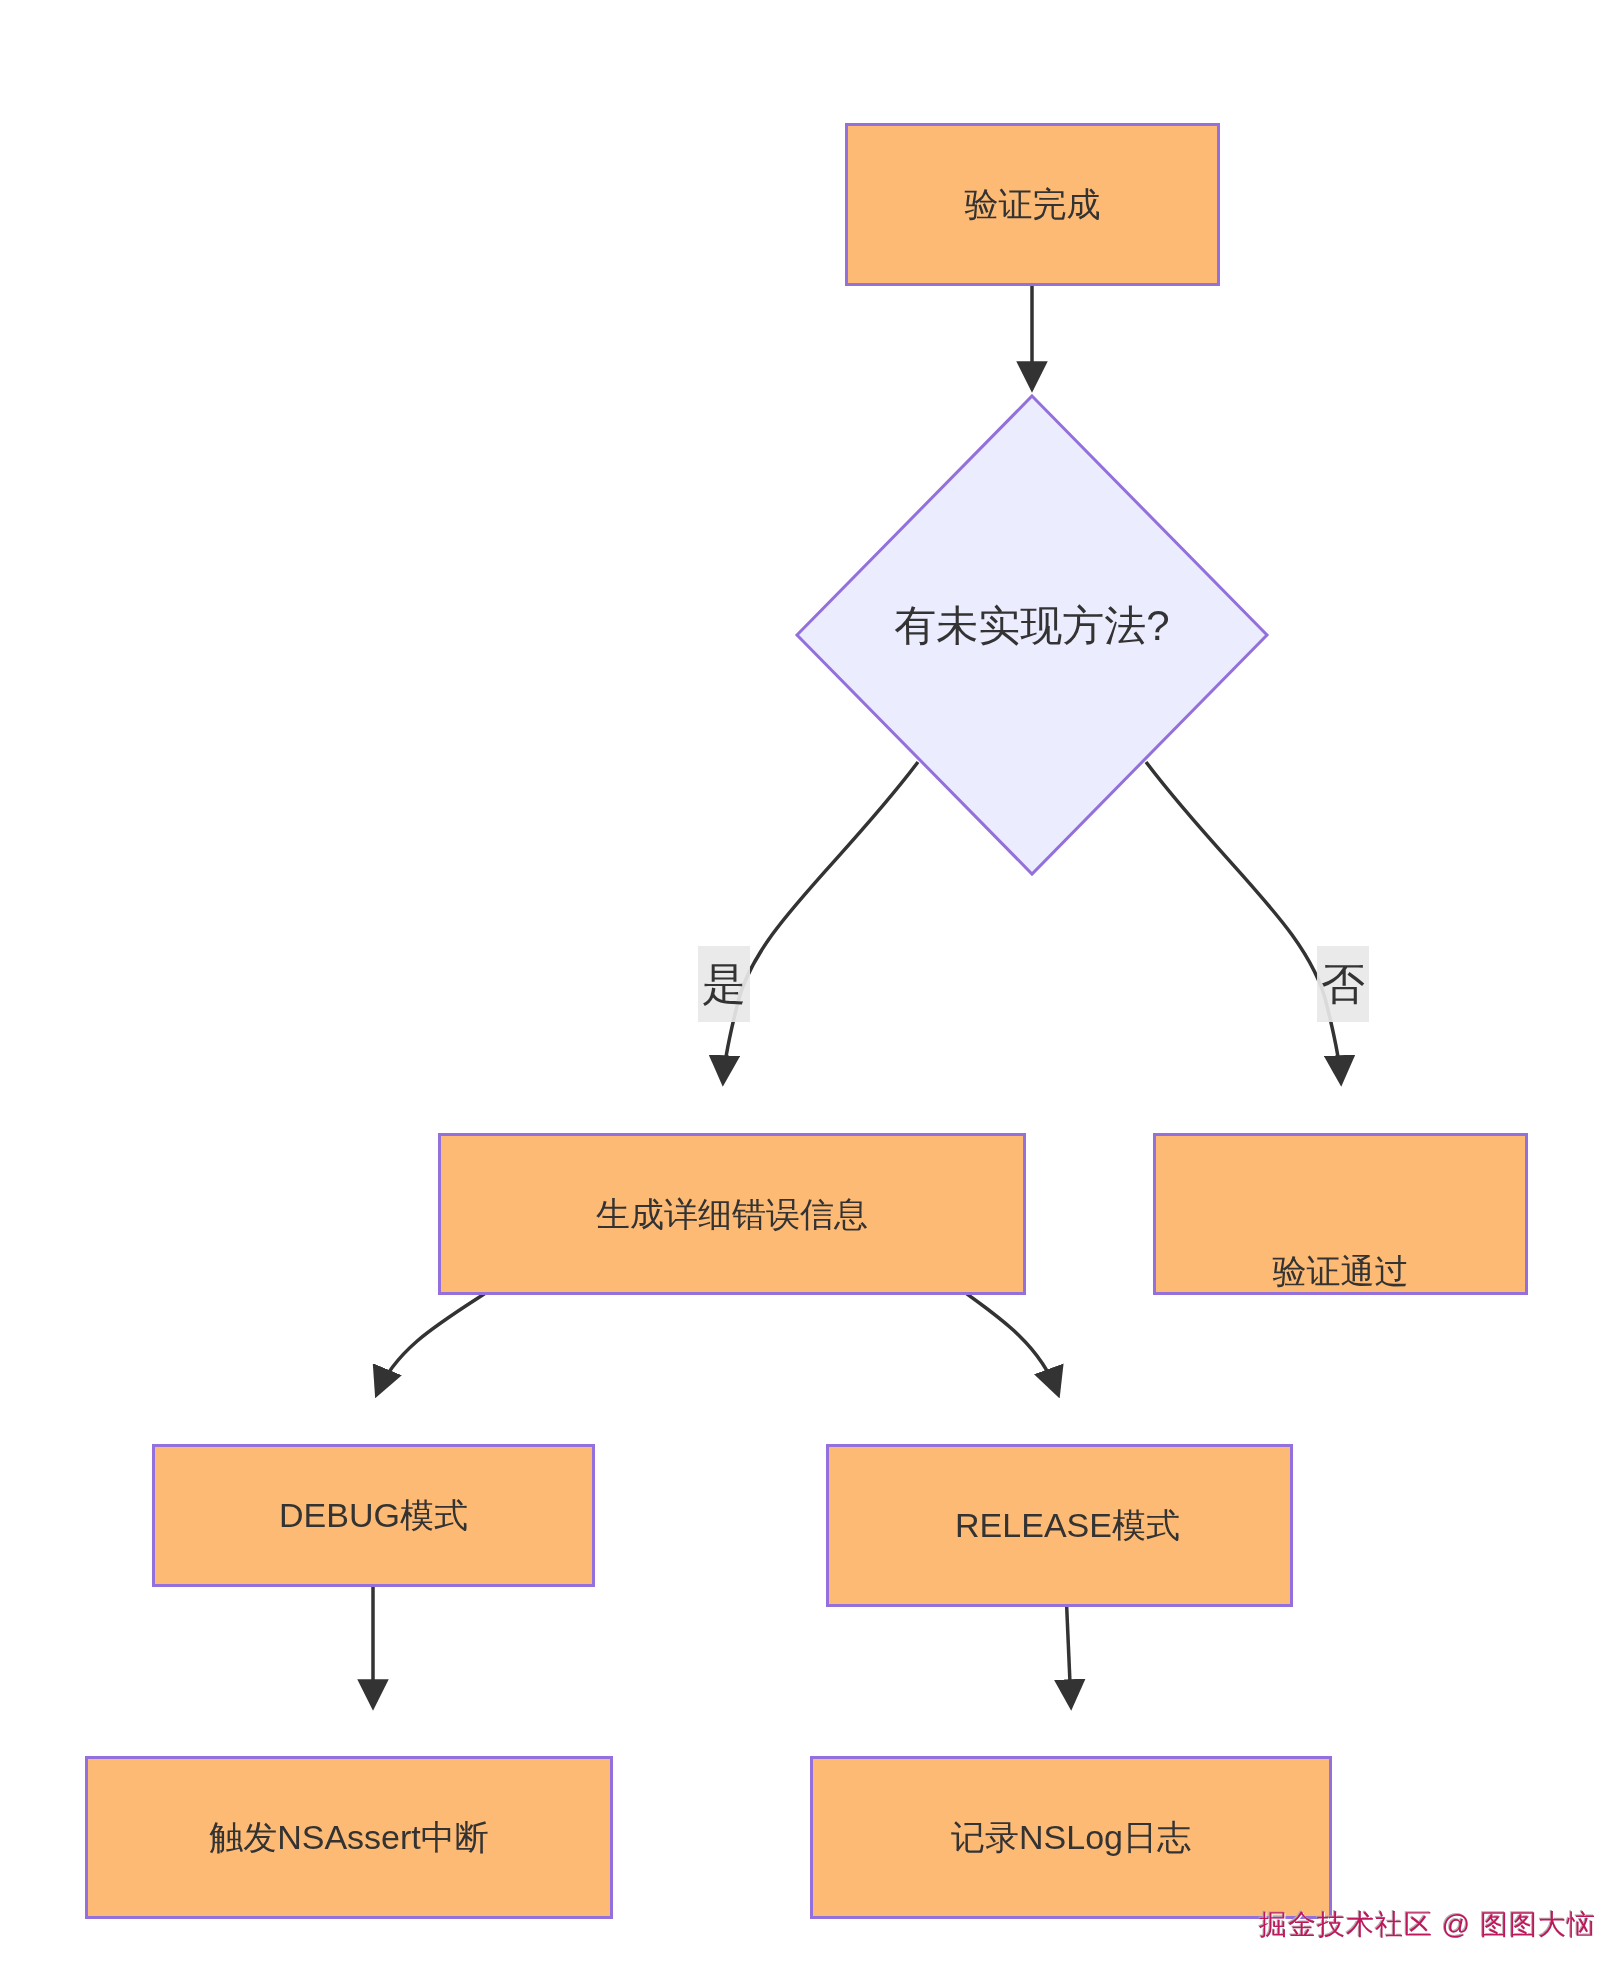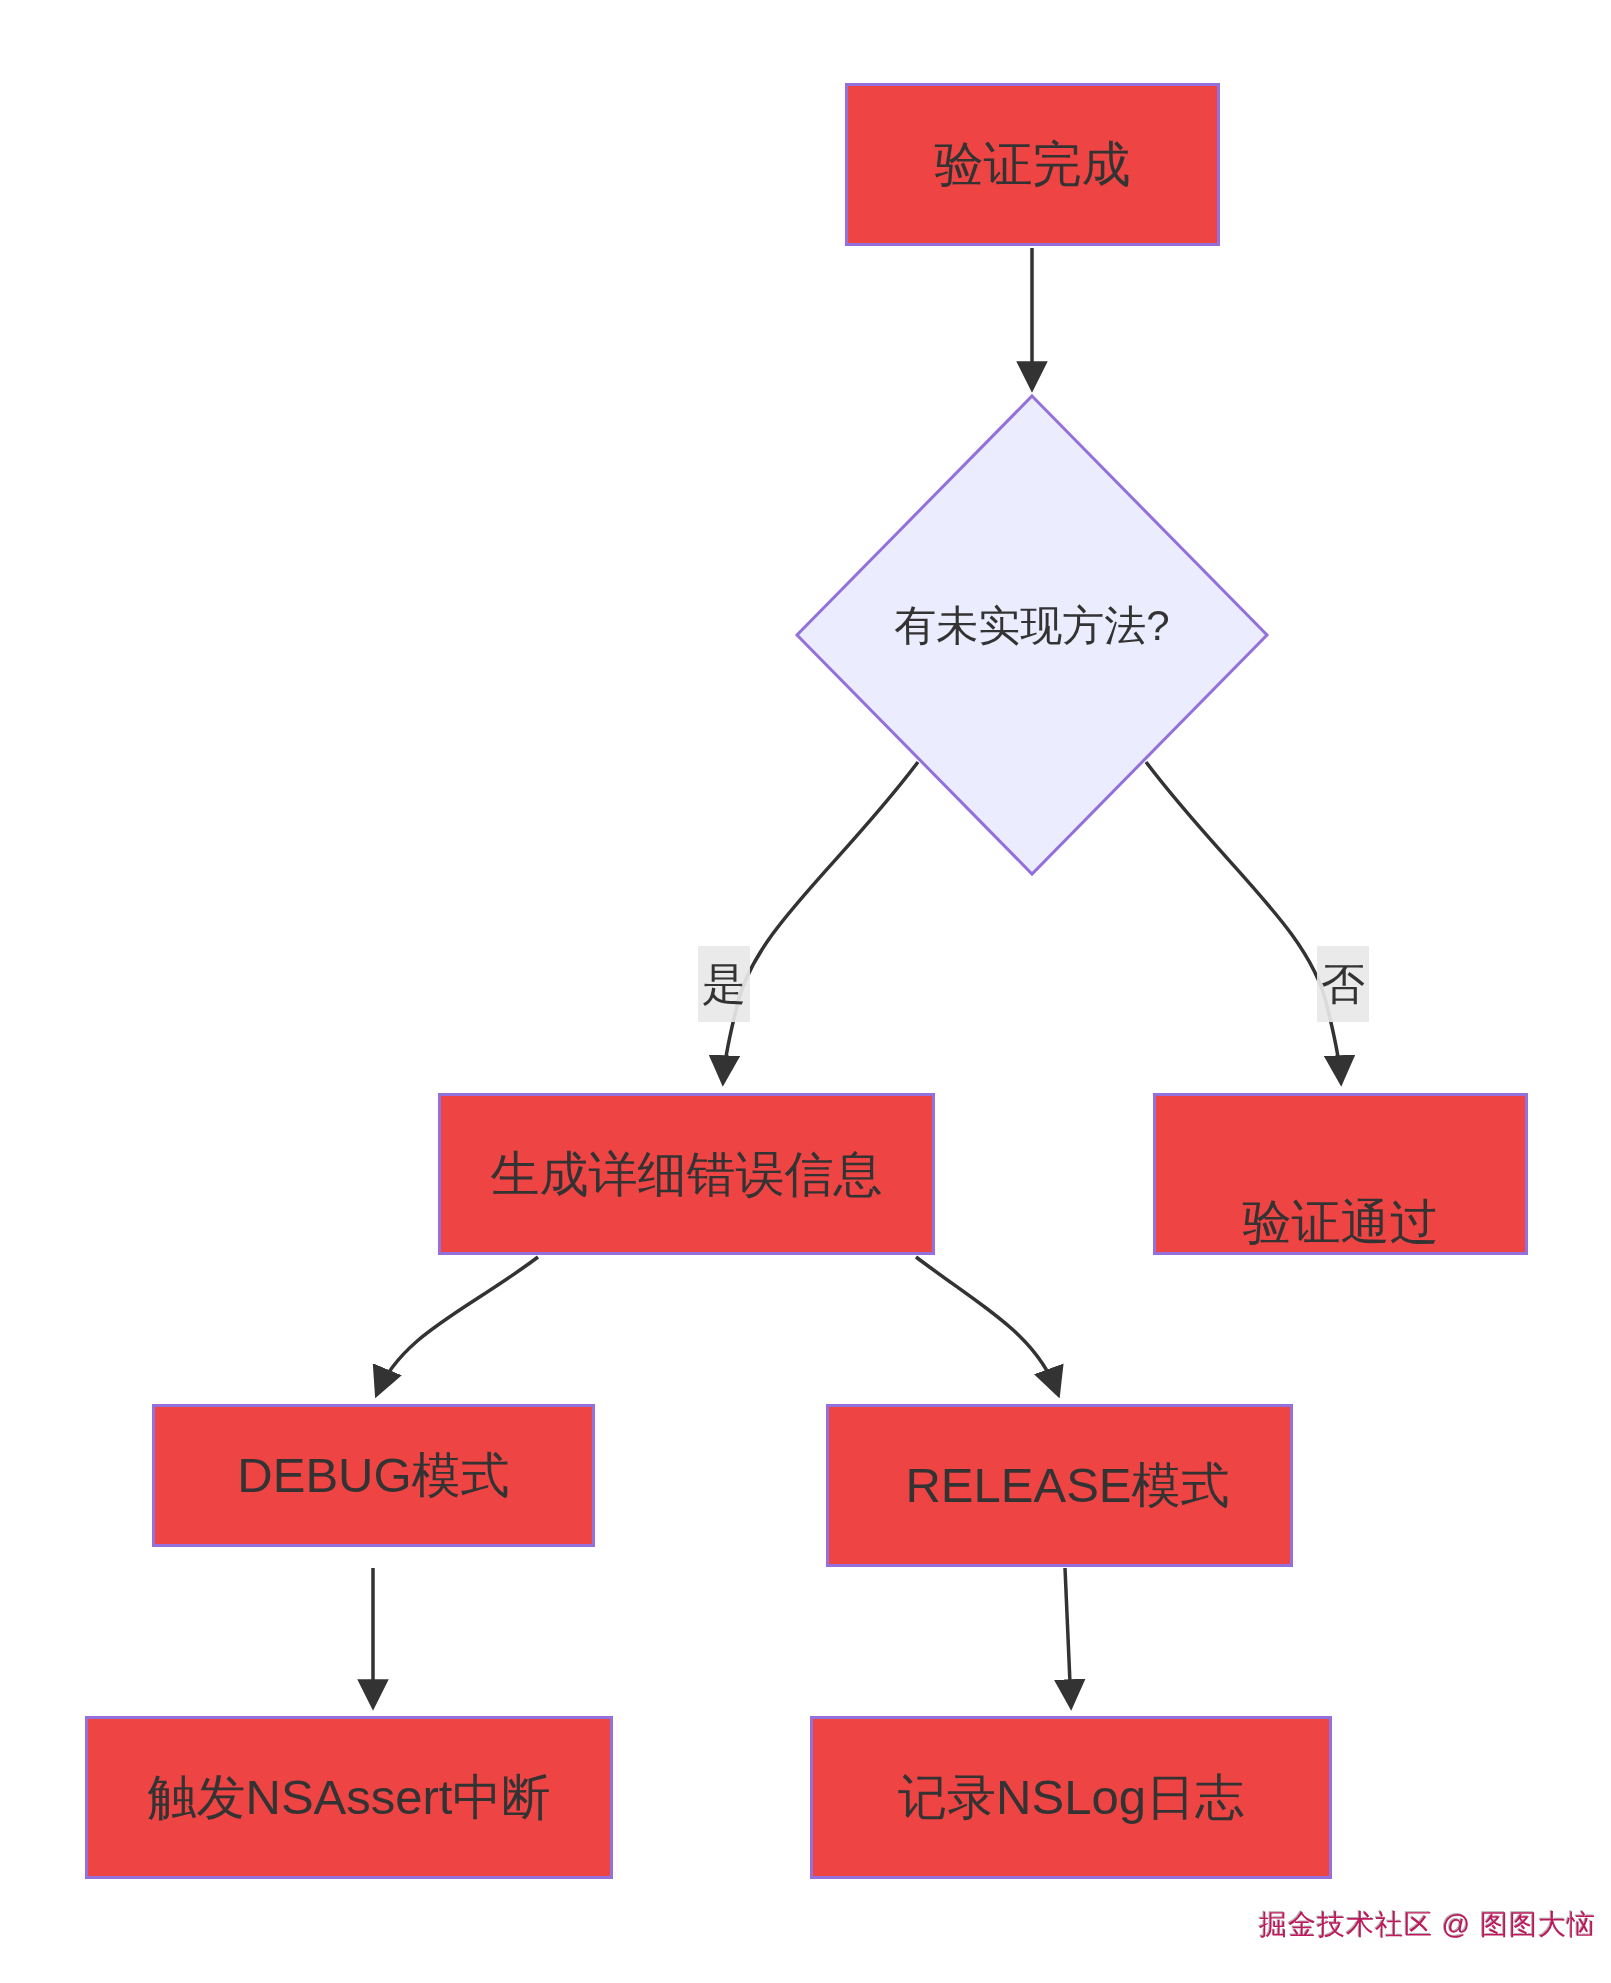--- a/index.html
+++ b/index.html
@@ -22,28 +22,29 @@
     width: 1611px;
     height: 1983px;
     z-index: 1;
   }
   .node {
     position: absolute;
     box-sizing: border-box;
     display: flex;
     align-items: center;
     justify-content: center;
-    background: #ef4444;
+    background: #fdba74;
     border: 3px solid #9370DB;
     color: #333333;
-    font-size: 49px;
+    font-size: 34px;
     line-height: 1.2;
     text-align: center;
     z-index: 2;
     white-space: nowrap;
+    margin-top: 40px;
   }
   .diamond-label {
     position: absolute;
     display: flex;
     align-items: flex-start;
     justify-content: center;
     color: #333333;
     font-size: 42px;
     z-index: 2;
     white-space: nowrap;
@@ -96,21 +97,21 @@
   </svg>
 
   <div class="node" style="left:845px; top:83px;  width:375px; height:163px;">
     <span>验证完成</span>
   </div>
 
   <div class="diamond-label" style="left:832px; top:598px; width:400px; height:74px;">
     <span>有未实现方法?</span>
   </div>
 
-  <div class="node" style="left:438px; top:1093px; width:497px; height:162px;">
+  <div class="node" style="left:438px; top:1093px; width:588px; height:162px;">
     <span>生成详细错误信息</span>
   </div>
 
   <div class="node" style="left:1153px; top:1093px; width:375px; height:162px;align-items:flex-end;">
     <span>验证通过</span>
   </div>
 
   <div class="node" style="left:152px; top:1404px; width:443px; height:143px;">
     <span>DEBUG模式</span>
   </div>

